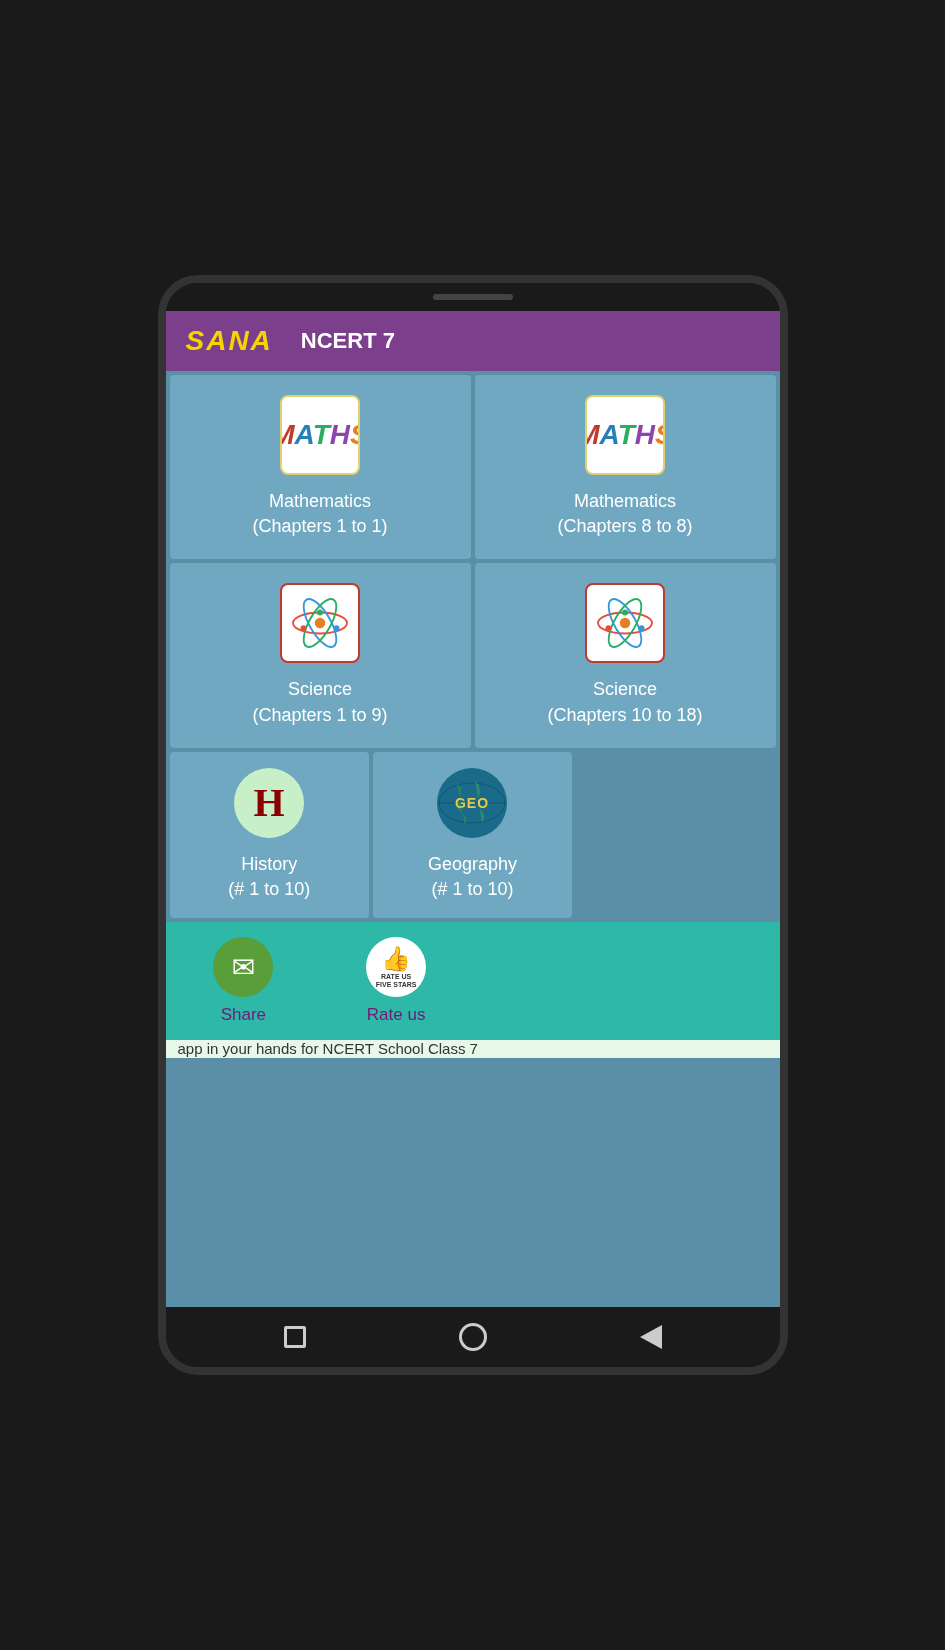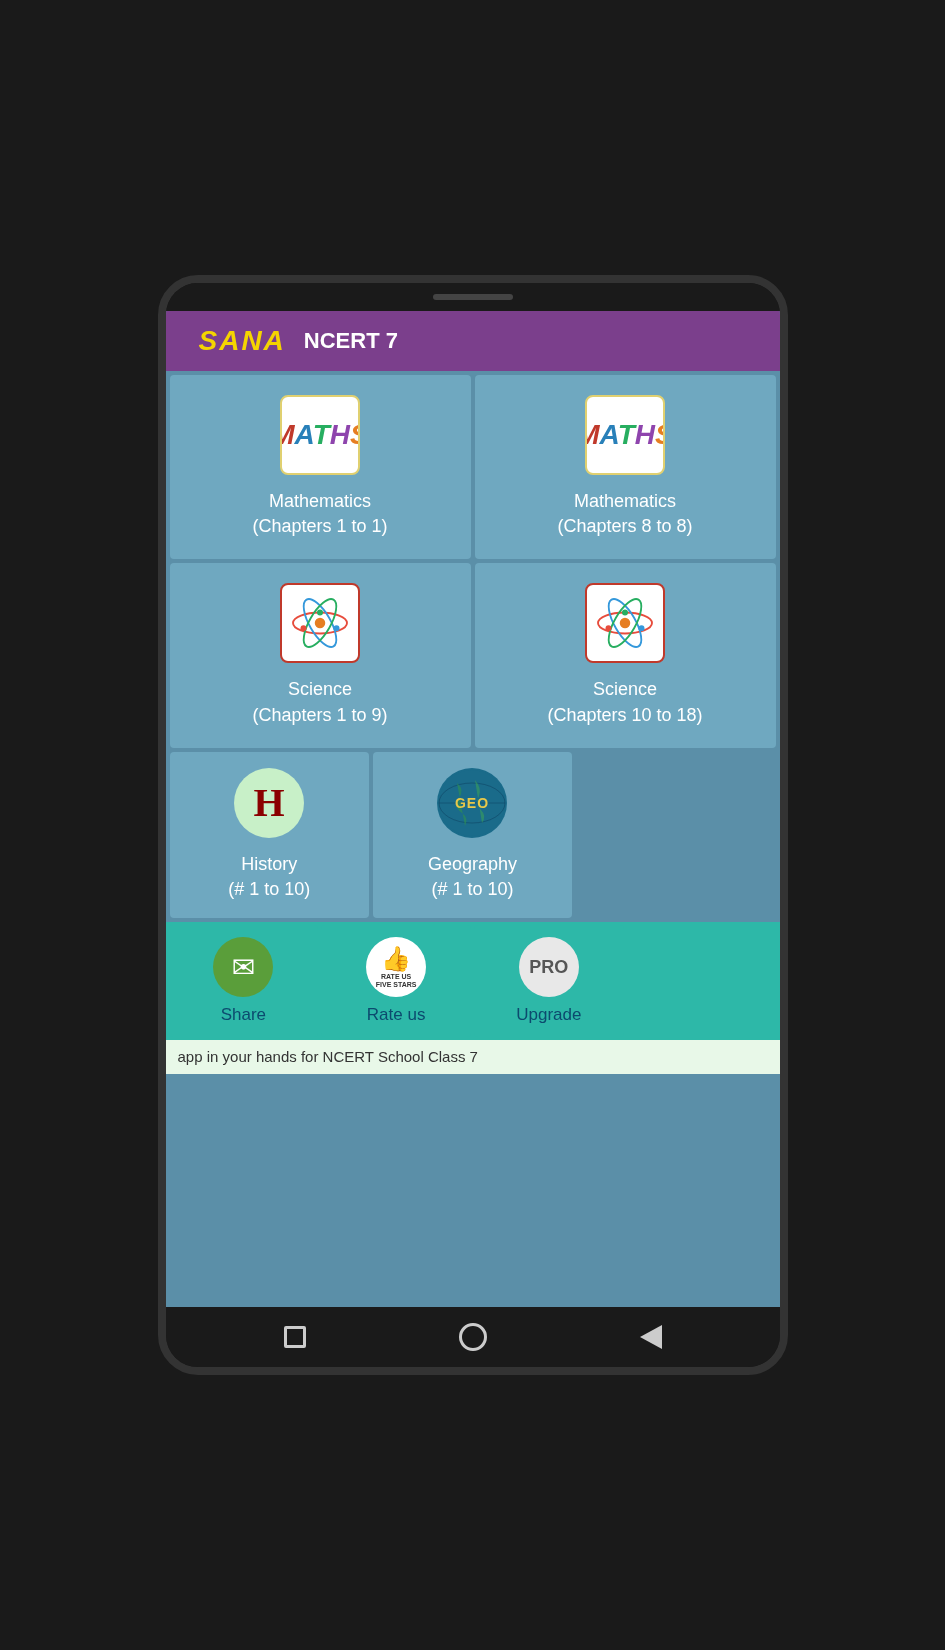--- a/index.html
+++ b/index.html
@@ -44,39 +44,39 @@
       flex: 1;
       display: flex;
       flex-direction: column;
       overflow: hidden;
       background: #5b8fa8;
     }
 
     
     .header {
       background: #7b3f8c;
-      padding: 14px 33px;
+      padding: 14px 20px;
       display: flex;
       align-items: center;
     }
 
     .logo-sana {
       font-size: 28px;
       font-weight: 900;
       color: #f5d400;
       font-style: italic;
       letter-spacing: 2px;
       margin-right: 10px;
     }
 
     .header-title {
       color: white;
       font-size: 22px;
       font-weight: bold;
-      margin-left: 8px;
+      margin-left: 18px;
     }
 
     
     .content-area {
       flex: 1;
       display: flex;
       flex-direction: column;
       gap: 0;
       background: #5b8fa8;
       overflow: hidden;
@@ -234,21 +234,21 @@
       width: 60px;
       height: 60px;
       border-radius: 50%;
       display: flex;
       align-items: center;
       justify-content: center;
       margin-bottom: 8px;
     }
 
     .action-label {
-      color: #0c4a6e;
+      color: #701a75;
       font-size: 17px;
       text-align: center;
     }
 
     
     .share-icon-bg { background: #5a9e3a; }
     .share-icon-symbol {
       font-size: 28px;
       color: white;
     }
@@ -274,21 +274,21 @@
     .upgrade-icon-bg { background: #e8e8e8; }
     .upgrade-pro-text {
       font-size: 18px;
       font-weight: 900;
       color: #555;
     }
 
     
     .banner {
       background: #e8f8e8;
-      padding: 8px 12px;
+      padding: 0 12px;
       overflow: hidden;
     }
 
     .banner-text {
       color: #333;
       font-size: 15px;
       white-space: nowrap;
     }
 
     
@@ -493,26 +493,20 @@
           <div class="action-icon rateus-icon-bg">
             <div class="rateus-inner">
               <span class="thumb-up">👍</span>
               <span class="rate-text">RATE US<br>FIVE STARS</span>
             </div>
           </div>
           <span class="action-label">Rate us</span>
         </div>
 
 
-        <div class="action-card">
-          <div class="action-icon upgrade-icon-bg">
-            <span class="upgrade-pro-text">PRO</span>
-          </div>
-          <span class="action-label">Upgrade</span>
-        </div>
 
       </div>
 
       <div class="banner">
         <span class="banner-text">app in your hands for NCERT School Class 7</span>
       </div>
 
     </div>
   </div>
 

